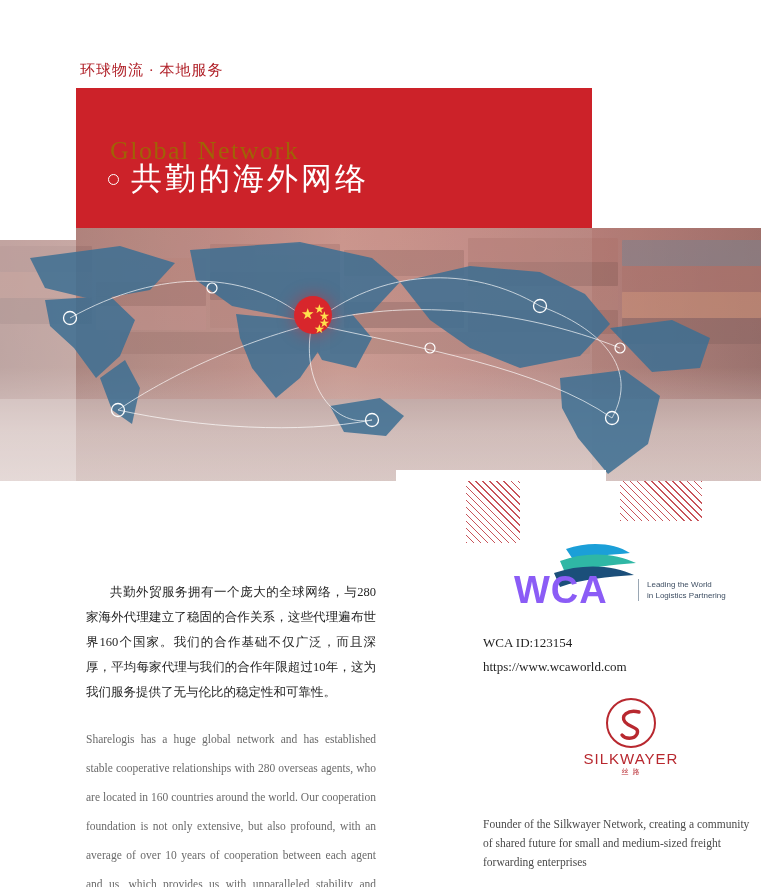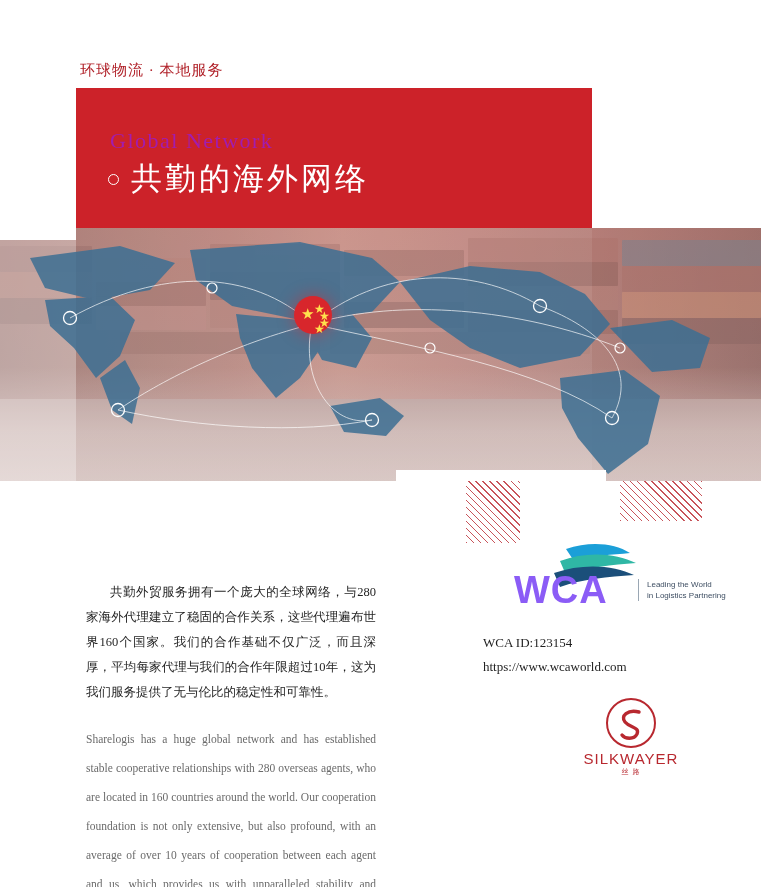--- a/index.html
+++ b/index.html
@@ -50,24 +50,24 @@
     position: absolute;
     left: 76px;
     top: 88px;
     width: 516px;
     height: 140px;
     background: #cc2229;
   }
   .title-en {
     position: absolute;
     left: 110px;
-    top: 128px;
-    font-family: "Liberation Serif", serif;
-    font-size: 22px;
-    color: #a21caf;
+    top: 136px;
+    font-family: "Liberation Serif", serif;
+    font-size: 26px;
+    color: #a16207;
     letter-spacing: 1.5px;
   }
   .title-cn-wrap {
     position: absolute;
     left: 108px;
     top: 158px;
     display: flex;
     align-items: center;
   }
   .title-bullet {
@@ -420,14 +420,15 @@
 
   <div class="silk-wrap">
     <svg width="54" height="54" viewBox="0 0 54 54" style="display:block;margin:0 auto;">
       <circle cx="27" cy="27" r="24" fill="none" stroke="#b8282f" stroke-width="2"></circle>
       <path d="M35 16 C 24 13, 16 20, 21 26 C 26 32, 36 31, 33 38 C 30 44, 21 43, 18 39" fill="none" stroke="#b8282f" stroke-width="3.4" stroke-linecap="round"></path>
     </svg>
     <div class="silk-name">SILKWAYER</div>
     <div class="silk-sub">丝 路</div>
   </div>
 
+  <div class="silk-en">Founder of the Silkwayer Network, creating a community of shared future for small and medium-sized freight forwarding enterprises</div>
 
 </div>
 
 </body></html>

